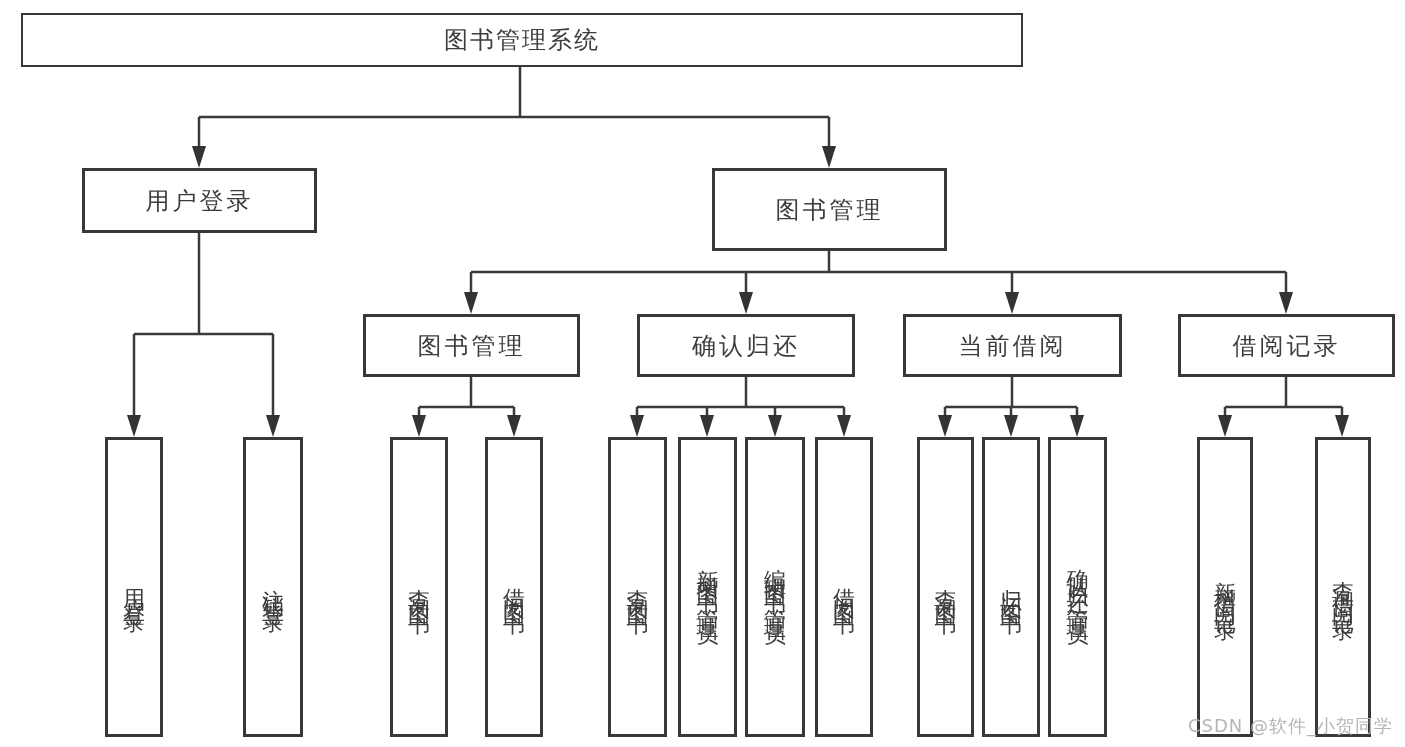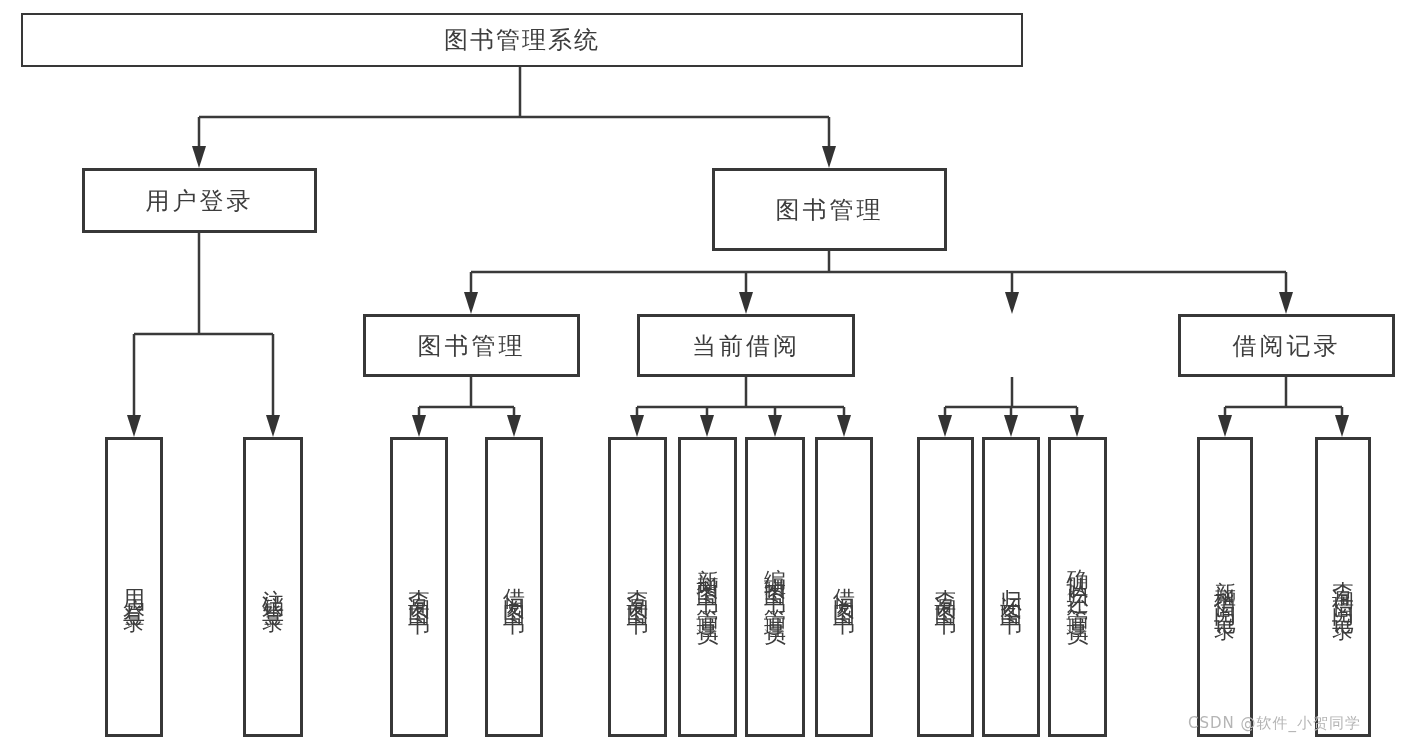--- a/index.html
+++ b/index.html
@@ -58,21 +58,21 @@
     font-size: 22px;
     letter-spacing: 8px;
     line-height: 1.1;
   }
 
   .watermark {
     position: absolute;
     z-index: 3;
     left: 1188px;
     top: 714px;
-    font-size: 15px;
+    font-size: 18px;
     letter-spacing: 1px;
     color: #b5b5b5;
     white-space: nowrap;
   }
 </style>
 </head>
 <body>
 
 <div class="canvas">
 
@@ -134,20 +134,23 @@
     <span>用户登录</span>
   </div>
   <div class="node box-h" style="left:712px;top:168px;width:235px;height:83px">
     <span>图书管理</span>
   </div>
 
   <div class="node box-h" style="left:363px;top:314px;width:217px;height:63px">
     <span>图书管理</span>
   </div>
   <div class="node box-h" style="left:637px;top:314px;width:218px;height:63px">
+    <span>确认归还</span>
+  </div>
+  <div class="node box-h" style="left:903px;top:314px;width:219px;height:63px">
     <span>当前借阅</span>
   </div>
   <div class="node box-h" style="left:1178px;top:314px;width:217px;height:63px">
     <span>借阅记录</span>
   </div>
 
   <div class="node box-v" style="left:105px;top:437px;width:58px;height:300px">
     <span>用户登录</span>
   </div>
   <div class="node box-v" style="left:243px;top:437px;width:60px;height:300px">

